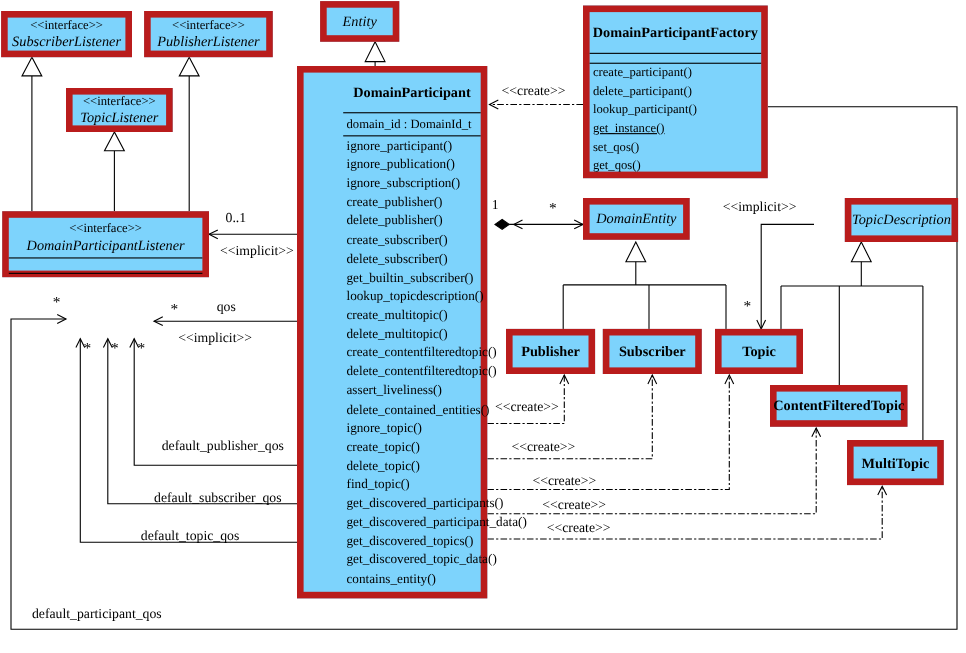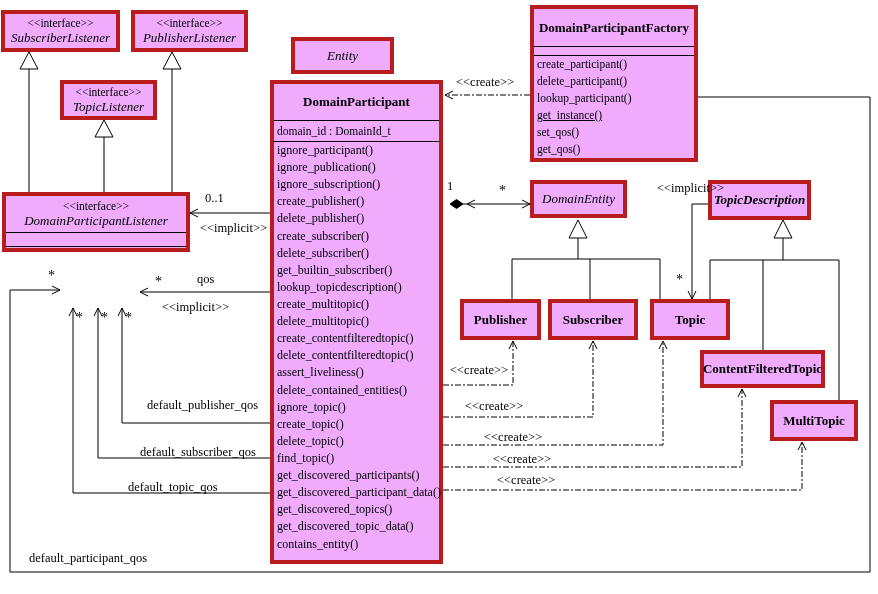--- a/index.html
+++ b/index.html
@@ -1,19 +1,19 @@
 <!DOCTYPE html>
 <html><head>
 <meta charset="utf-8">
 <style>
   html,body{margin:0;padding:0;background:#fff;}
   #canvas{position:relative;width:878px;height:594px;background:#ffffff;overflow:hidden;
           font-family:"Liberation Serif","DejaVu Serif",serif;color:#000;}
   svg.wires{position:absolute;left:0;top:0;pointer-events:none;}
-  .box{position:absolute;background:#f0abfc;border:4px solid #b91c1c;box-sizing:border-box;}
+  .box{position:absolute;background:#7dd3fc;border:6px solid #b91c1c;box-sizing:border-box;}
   .titlebox{display:flex;flex-direction:column;justify-content:center;align-items:center;height:100%;}
   .titlerow{display:flex;flex-direction:column;justify-content:center;align-items:center;}
   .stereo{font-size:11.5px;line-height:14px;white-space:nowrap;}
   .iname{font-size:13px;font-style:italic;line-height:16px;white-space:nowrap;}
   .cname{font-size:13px;font-weight:bold;line-height:16px;white-space:nowrap;}
   .sep{border-top:1px solid #000;}
   .attr-row{font-size:11.5px;line-height:20px;height:20px;padding-left:3px;white-space:nowrap;}
   .m-row{font-size:12px;line-height:17.12px;height:17.12px;padding-left:3px;white-space:nowrap;}
   .f-row{font-size:11.5px;line-height:17px;height:17px;padding-left:3px;white-space:nowrap;}
   .u{text-decoration:underline;}
@@ -156,42 +156,42 @@
 
   <div class="box" style="left:2px;top:192px;width:188px;height:60px;">
     <div class="titlerow" style="height:36px;">
       <span class="stereo">&lt;&lt;interface&gt;&gt;</span>
       <span class="iname">DomainParticipantListener</span>
     </div>
     <div class="sep" style="height:13px;"></div>
     <div class="sep" style="height:9px;"></div>
   </div>
 
-  <div class="box" style="left:291px;top:1px;width:103px;height:37px;margin-top:36px;">
+  <div class="box" style="left:291px;top:1px;width:72px;height:37px;">
     <div class="titlebox">
       <span class="iname">Entity</span>
     </div>
   </div>
 
   <div class="box" style="left:530px;top:5px;width:168px;height:157px;">
     <div class="titlerow" style="height:37px;">
       <span class="cname">DomainParticipantFactory</span>
     </div>
     <div class="sep" style="height:8px;"></div>
     <div class="sep">
       <div class="f-row">create_participant()</div>
       <div class="f-row">delete_participant()</div>
       <div class="f-row">lookup_participant()</div>
       <div class="f-row u">get_instance()</div>
       <div class="f-row">set_qos()</div>
       <div class="f-row">get_qos()</div>
     </div>
   </div>
 
-  <div class="box" style="left:270px;top:80px;width:173px;height:484px;">
+  <div class="box" style="left:270px;top:60px;width:173px;height:484px;padding-left:36px;">
     <div class="titlerow" style="height:36px;">
       <span class="cname">DomainParticipant</span>
     </div>
     <div class="sep">
       <div class="attr-row">domain_id : DomainId_t</div>
     </div>
     <div class="sep">
       <div class="m-row">ignore_participant()</div>
       <div class="m-row">ignore_publication()</div>
       <div class="m-row">ignore_subscription()</div>
@@ -219,21 +219,21 @@
     </div>
   </div>
 
 
   <div class="box" style="left:530px;top:180px;width:97px;height:38px;">
     <div class="titlebox">
       <span class="iname">DomainEntity</span>
     </div>
   </div>
 
-  <div class="box" style="left:708px;top:180px;width:103px;height:40px;font-weight:bold;">
+  <div class="box" style="left:768px;top:180px;width:103px;height:40px;">
     <div class="titlebox">
       <span class="iname">TopicDescription</span>
     </div>
   </div>
 
   <div class="box" style="left:460px;top:299px;width:81px;height:41px;text-align:center;">
     <div class="titlebox">
       <span class="cname">Publisher</span>
     </div>
   </div>

